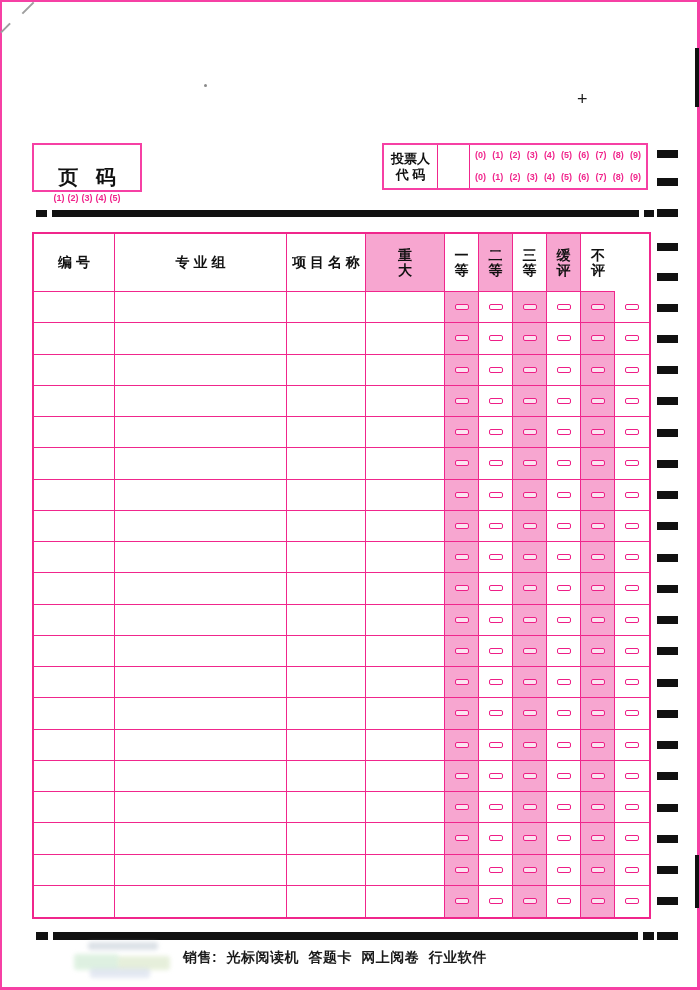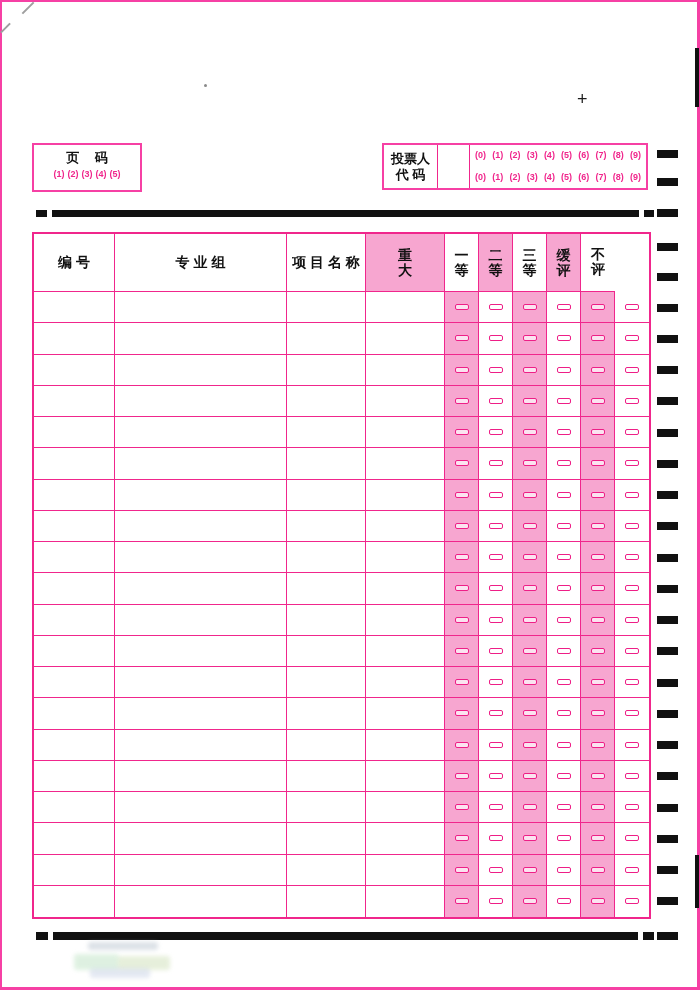--- a/index.html
+++ b/index.html
@@ -27,21 +27,21 @@
   .cut1 { left:20px; top:7px; width:16px; }
   .cut2 { left:-1px; top:27px; width:13px; }
   .reg-dot { position:absolute; left:204px; top:84px; width:3px; height:3px; background:#8a8a8a; border-radius:50%; }
   .plus { position:absolute; left:577px; top:90px; font-size:18px; color:#1c1c1c; font-weight:400; line-height:18px; }
 
   
   .pagenum {
     position:absolute; left:32px; top:143px; width:110px; height:49px;
     border:2px solid var(--pinkBorder); background:#fff; text-align:center;
   }
-  .pagenum .title { margin-top:4px; font-size:13px; font-weight:bold; color:#111; letter-spacing:6px; text-indent:6px; }
+  .pagenum .title { margin-top:19px; font-size:20px; font-weight:bold; color:#111; letter-spacing:6px; text-indent:6px; }
   .pagenum .opts { margin-top:2px; display:flex; justify-content:center; gap:3px; }
   .digit { font-size:9px; font-weight:bold; color:var(--pink); line-height:11px; white-space:nowrap; }
 
   
   .voter {
     position:absolute; left:382px; top:143px; width:266px; height:47px;
     border:2px solid var(--pinkBorder); background:#fff; display:flex;
   }
   .voter .label {
     width:54px; border-right:1.5px solid var(--pink);
@@ -68,21 +68,21 @@
     position:absolute; left:32px; top:232px; width:619px; height:687px;
     border:2px solid var(--pink); background:#fff;
     --cols: 81px 172px 79px 79px 34px 34px 34px 34px 34px 34px;
   }
   .thead { display:grid; grid-template-columns:var(--cols); height:58px; }
   .thead .hcell {
     border-right:1px solid var(--pink); border-bottom:1px solid var(--pink);
     display:flex; align-items:center; justify-content:center;
     font-size:14px; font-weight:bold; color:#111; text-align:center;
   }
-  .thead .hcell:last-child { border-right:none;font-family:Liberation Mono, monospace; }
+  .thead .hcell:last-child { border-right:none; }
   .stacked { display:block; width:16px; line-height:15px; word-break:break-all; white-space:normal; text-align:center; }
   .tbody { display:flex; flex-direction:column; height:625px; }
   .trow { display:grid; grid-template-columns:var(--cols); height:31.25px; }
   .trow .cell {
     border-right:1px solid var(--pink); border-bottom:1px solid var(--pink);
     display:flex; align-items:center; justify-content:center;
   }
   .trow .cell:last-child { border-right:none; }
   .trow:last-child .cell { border-bottom:none; }
   .pink { background:var(--pinkFill); }
@@ -749,14 +749,15 @@
         </div>
       </div>
   </div>
 
   <div class="smudge" style="left:70px; top:938px; width:115px; height:45px;">
     <div class="blob" style="left:18px; top:4px; width:70px; height:8px; background:#b9c4cf;"></div>
     <div class="blob" style="left:4px; top:16px; width:45px; height:16px; background:#bfe3c4;"></div>
     <div class="blob" style="left:48px; top:18px; width:52px; height:14px; background:#cfe0b8;"></div>
     <div class="blob" style="left:20px; top:30px; width:60px; height:10px; background:#c9d3e6;"></div>
   </div>
+  <div class="footer-text">销售: 光标阅读机 答题卡 网上阅卷 行业软件</div>
 
 </div>
 
 </body></html>

